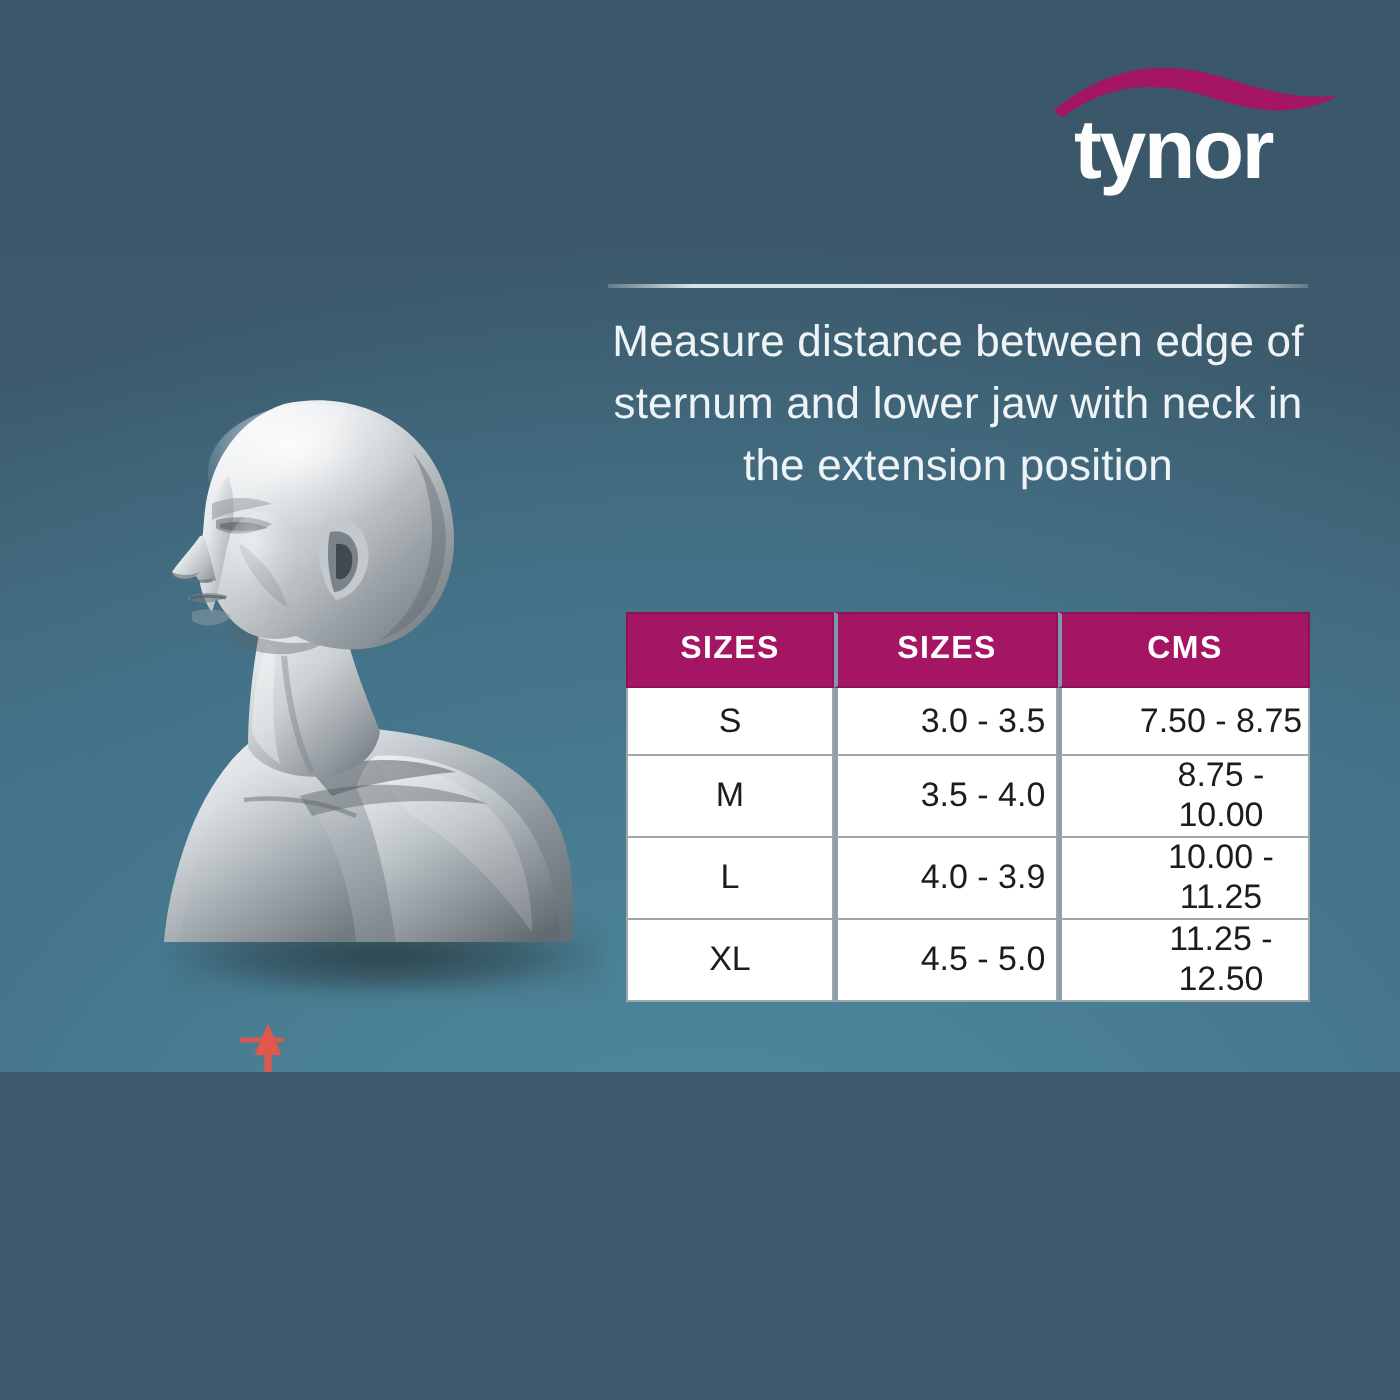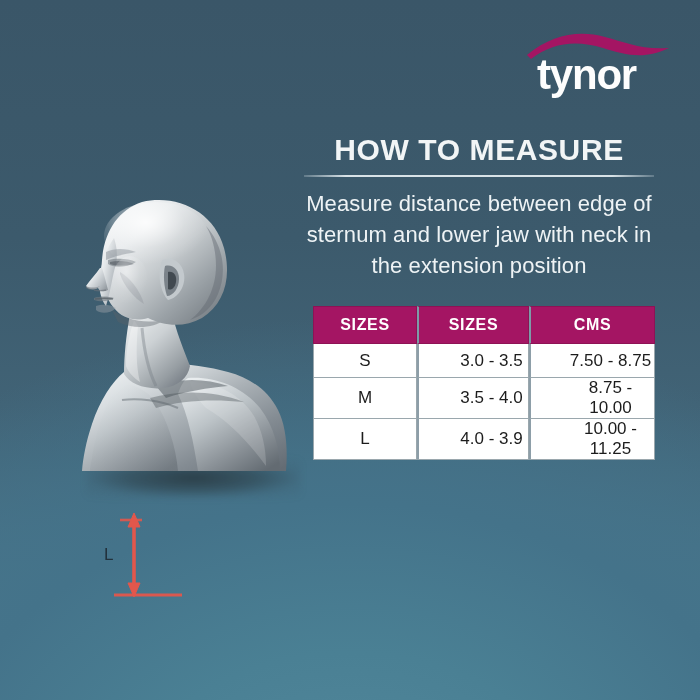--- a/index.html
+++ b/index.html
@@ -4,21 +4,21 @@
 <style>
   * { margin:0; padding:0; box-sizing:border-box; }
   html,body { width:700px; height:700px; overflow:hidden; }
   body {
     font-family:"Liberation Sans", sans-serif;
     background:#3d5a6c;
     position:relative;
   }
   #stage {
     position:absolute; inset:0;
-    width:700px; height:700px;
+    width:700px; height:536px;
     background:
       radial-gradient(ellipse 820px 620px at 50% 118%, #53899d 0%, #4a8094 28%, #44738a 52%, rgba(61,90,108,0) 82%),
       linear-gradient(180deg, #3a5668 0%, #3c5a6c 34%, #416376 58%, #477287 78%, #4b7c90 100%);
     overflow:hidden;
   }
 
   
   #logo { position:absolute; left:515px; top:28px; width:160px; height:72px; }
   #swoosh { position:absolute; left:10px; top:0; width:146px; height:34px; }
   #wordmark {
@@ -88,21 +88,20 @@
 <div id="stage">
 
   <div id="logo">
     <svg id="swoosh" viewBox="0 0 146 34">
       <path d="M2 27 C 28 6, 54 2, 80 9 C 100 14, 116 22, 144 20 C 120 32, 100 27, 78 20 C 52 12, 28 14, 6 31 Z" fill="#A41563"></path>
     </svg>
     <div id="wordmark">tynor</div>
   </div>
 
   <div id="titleblock">
-    <div id="title">HOW TO MEASURE</div>
     <div id="divider"></div>
     <div id="subtitle">Measure distance between edge of sternum and lower jaw with neck in the extension position</div>
   </div>
 
   <div id="figure">
     <div id="shadow"></div>
 
     <svg id="mannequin" viewBox="0 0 252 300">
       <defs>
         <linearGradient id="skullG" x1="0.12" y1="0.08" x2="0.92" y2="0.95">
@@ -243,16 +242,21 @@
       <tr>
         <td>M</td>
         <td>3.5 - 4.0</td>
         <td>8.75 - 10.00</td>
       </tr>
       <tr>
         <td>L</td>
         <td>4.0 - 3.9</td>
         <td>10.00 - 11.25</td>
       </tr>
+      <tr>
+        <td>XL</td>
+        <td>4.5 - 5.0</td>
+        <td>11.25 - 12.50</td>
+      </tr>
     </tbody>
   </table>
 
 </div>
 
 </body></html>

